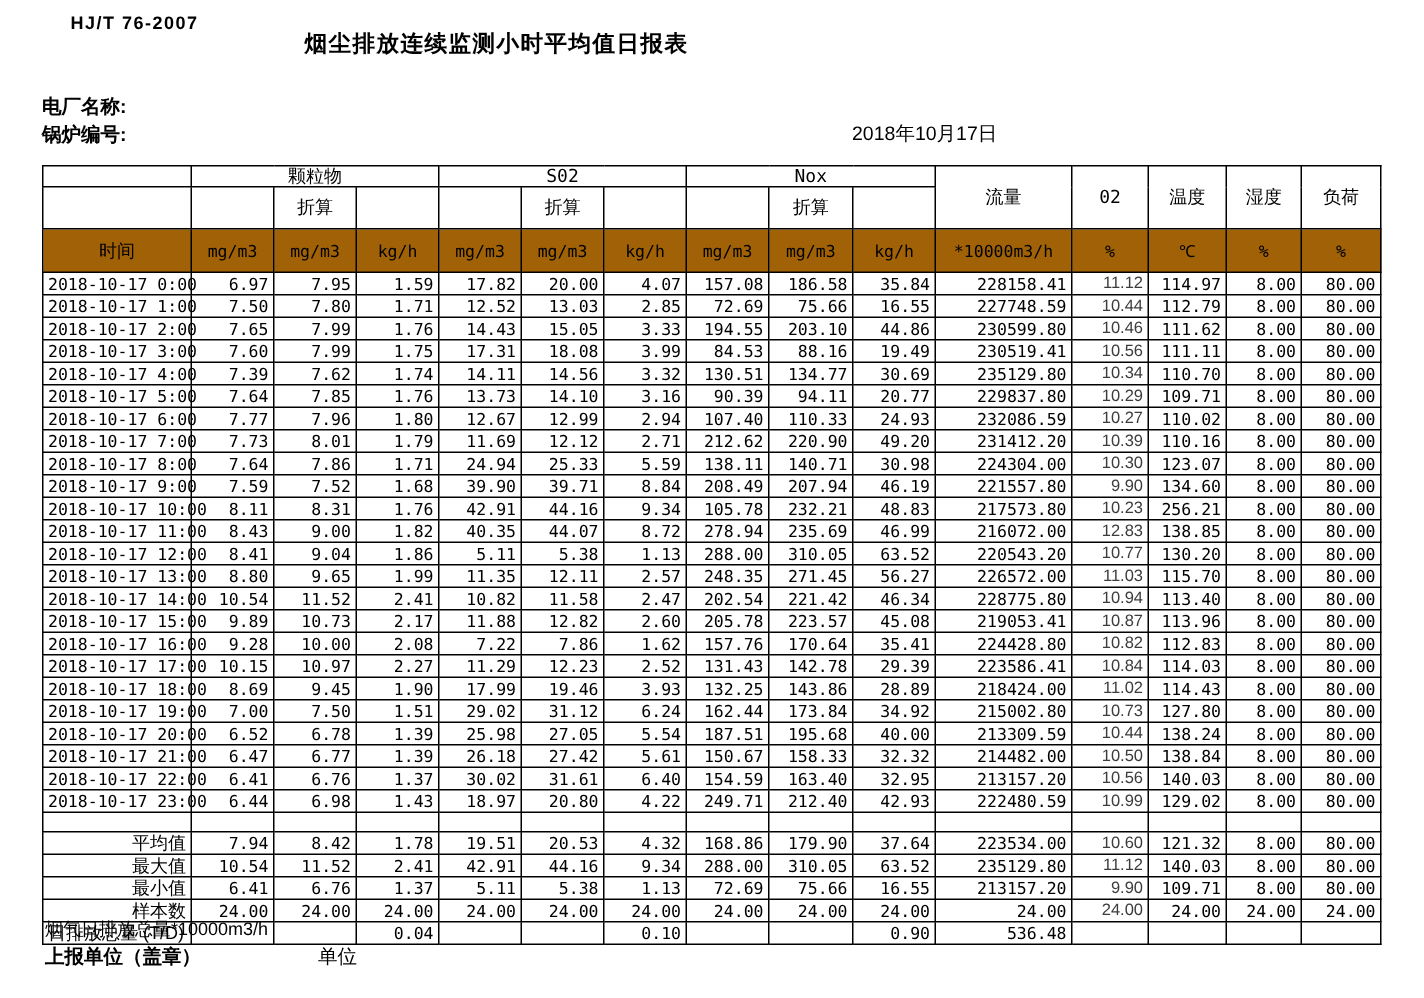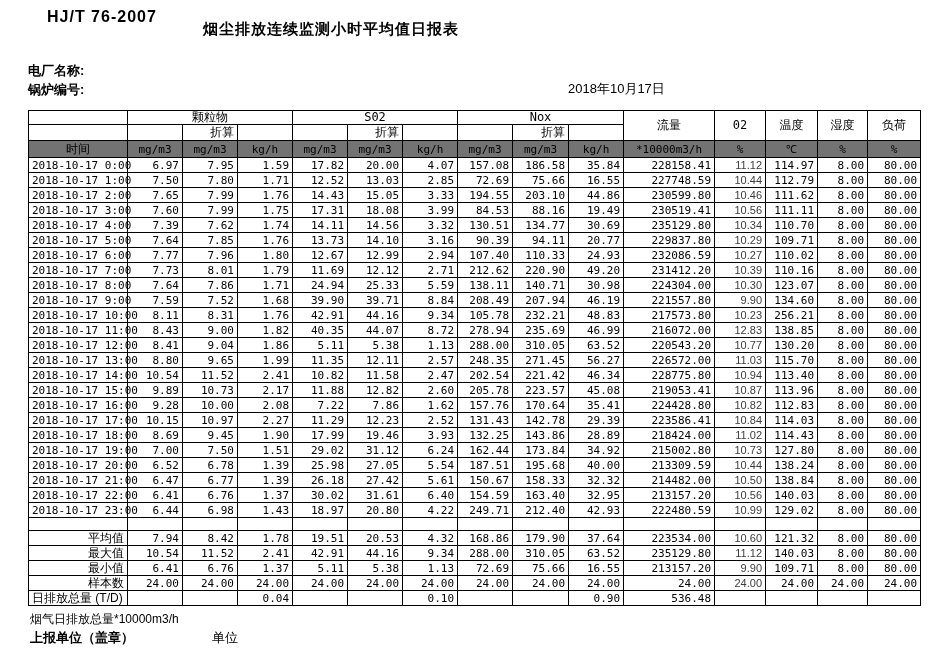--- a/index.html
+++ b/index.html
@@ -5,21 +5,21 @@
   * { box-sizing: border-box; margin: 0; padding: 0; }
   html, body { background: #ffffff; }
   body {
     width: 949px; height: 665px;
     font-family: "Liberation Sans", "DejaVu Sans", sans-serif;
     color: #000;
     position: relative;
     overflow: hidden;
   }
   .abs { position: absolute; white-space: nowrap; }
-  .std-code { left: 30px; top: 8px; font-size: 16px; font-weight: bold; letter-spacing: 1px; padding-left: 17px; }
+  .std-code { left: 30px; top: 8px; font-size: 12px; font-weight: bold; letter-spacing: 1px; padding-left: 17px; }
   .title-wrap { left: 0; top: 20px; width: 662px; text-align: center; }
   .report-title { font-size: 15px; font-weight: bold; letter-spacing: 1px; }
   .plant-label { left: 28px; top: 62px; font-size: 13px; font-weight: bold; }
   .boiler-label { left: 28px; top: 81px; font-size: 13px; font-weight: bold; }
   .report-date { left: 568px; top: 80px; font-size: 13px; }
 
   table.report {
     position: absolute; left: 28px; top: 110px;
     border-collapse: collapse; table-layout: fixed;
     width: 892px;
@@ -27,22 +27,22 @@
   }
   table.report td {
     border: 1px solid #000;
     height: 15px;
     padding: 0 3px;
     line-height: 13px;
     overflow: visible;
     white-space: nowrap;
   }
   tr.hdr1 td { height: 14px; font-size: 12px; text-align: center; }
-  tr.hdr2 td { height: 16px; font-size: 12px; text-align: right; }
-  tr.hdr3 td { height: 17px; font-size: 12px; text-align: center; background: #737373; }
+  tr.hdr2 td { height: 28px; font-size: 12px; text-align: center; }
+  tr.hdr3 td { height: 29px; font-size: 12px; text-align: center; background: #a16207; }
   td.group-hd { font-family: "DejaVu Sans Mono", monospace; font-size: 12px; }
   td.group-hd.cn { font-family: "Liberation Sans", "DejaVu Sans", sans-serif; }
   tr.hdr3 td.unit { font-family: "DejaVu Sans Mono", monospace; font-size: 11px; }
   td.time-hd { font-size: 13px; }
 
   td.time-cell {
     text-align: center;
     font-family: "DejaVu Sans Mono", monospace;
     font-size: 11px;
   }

